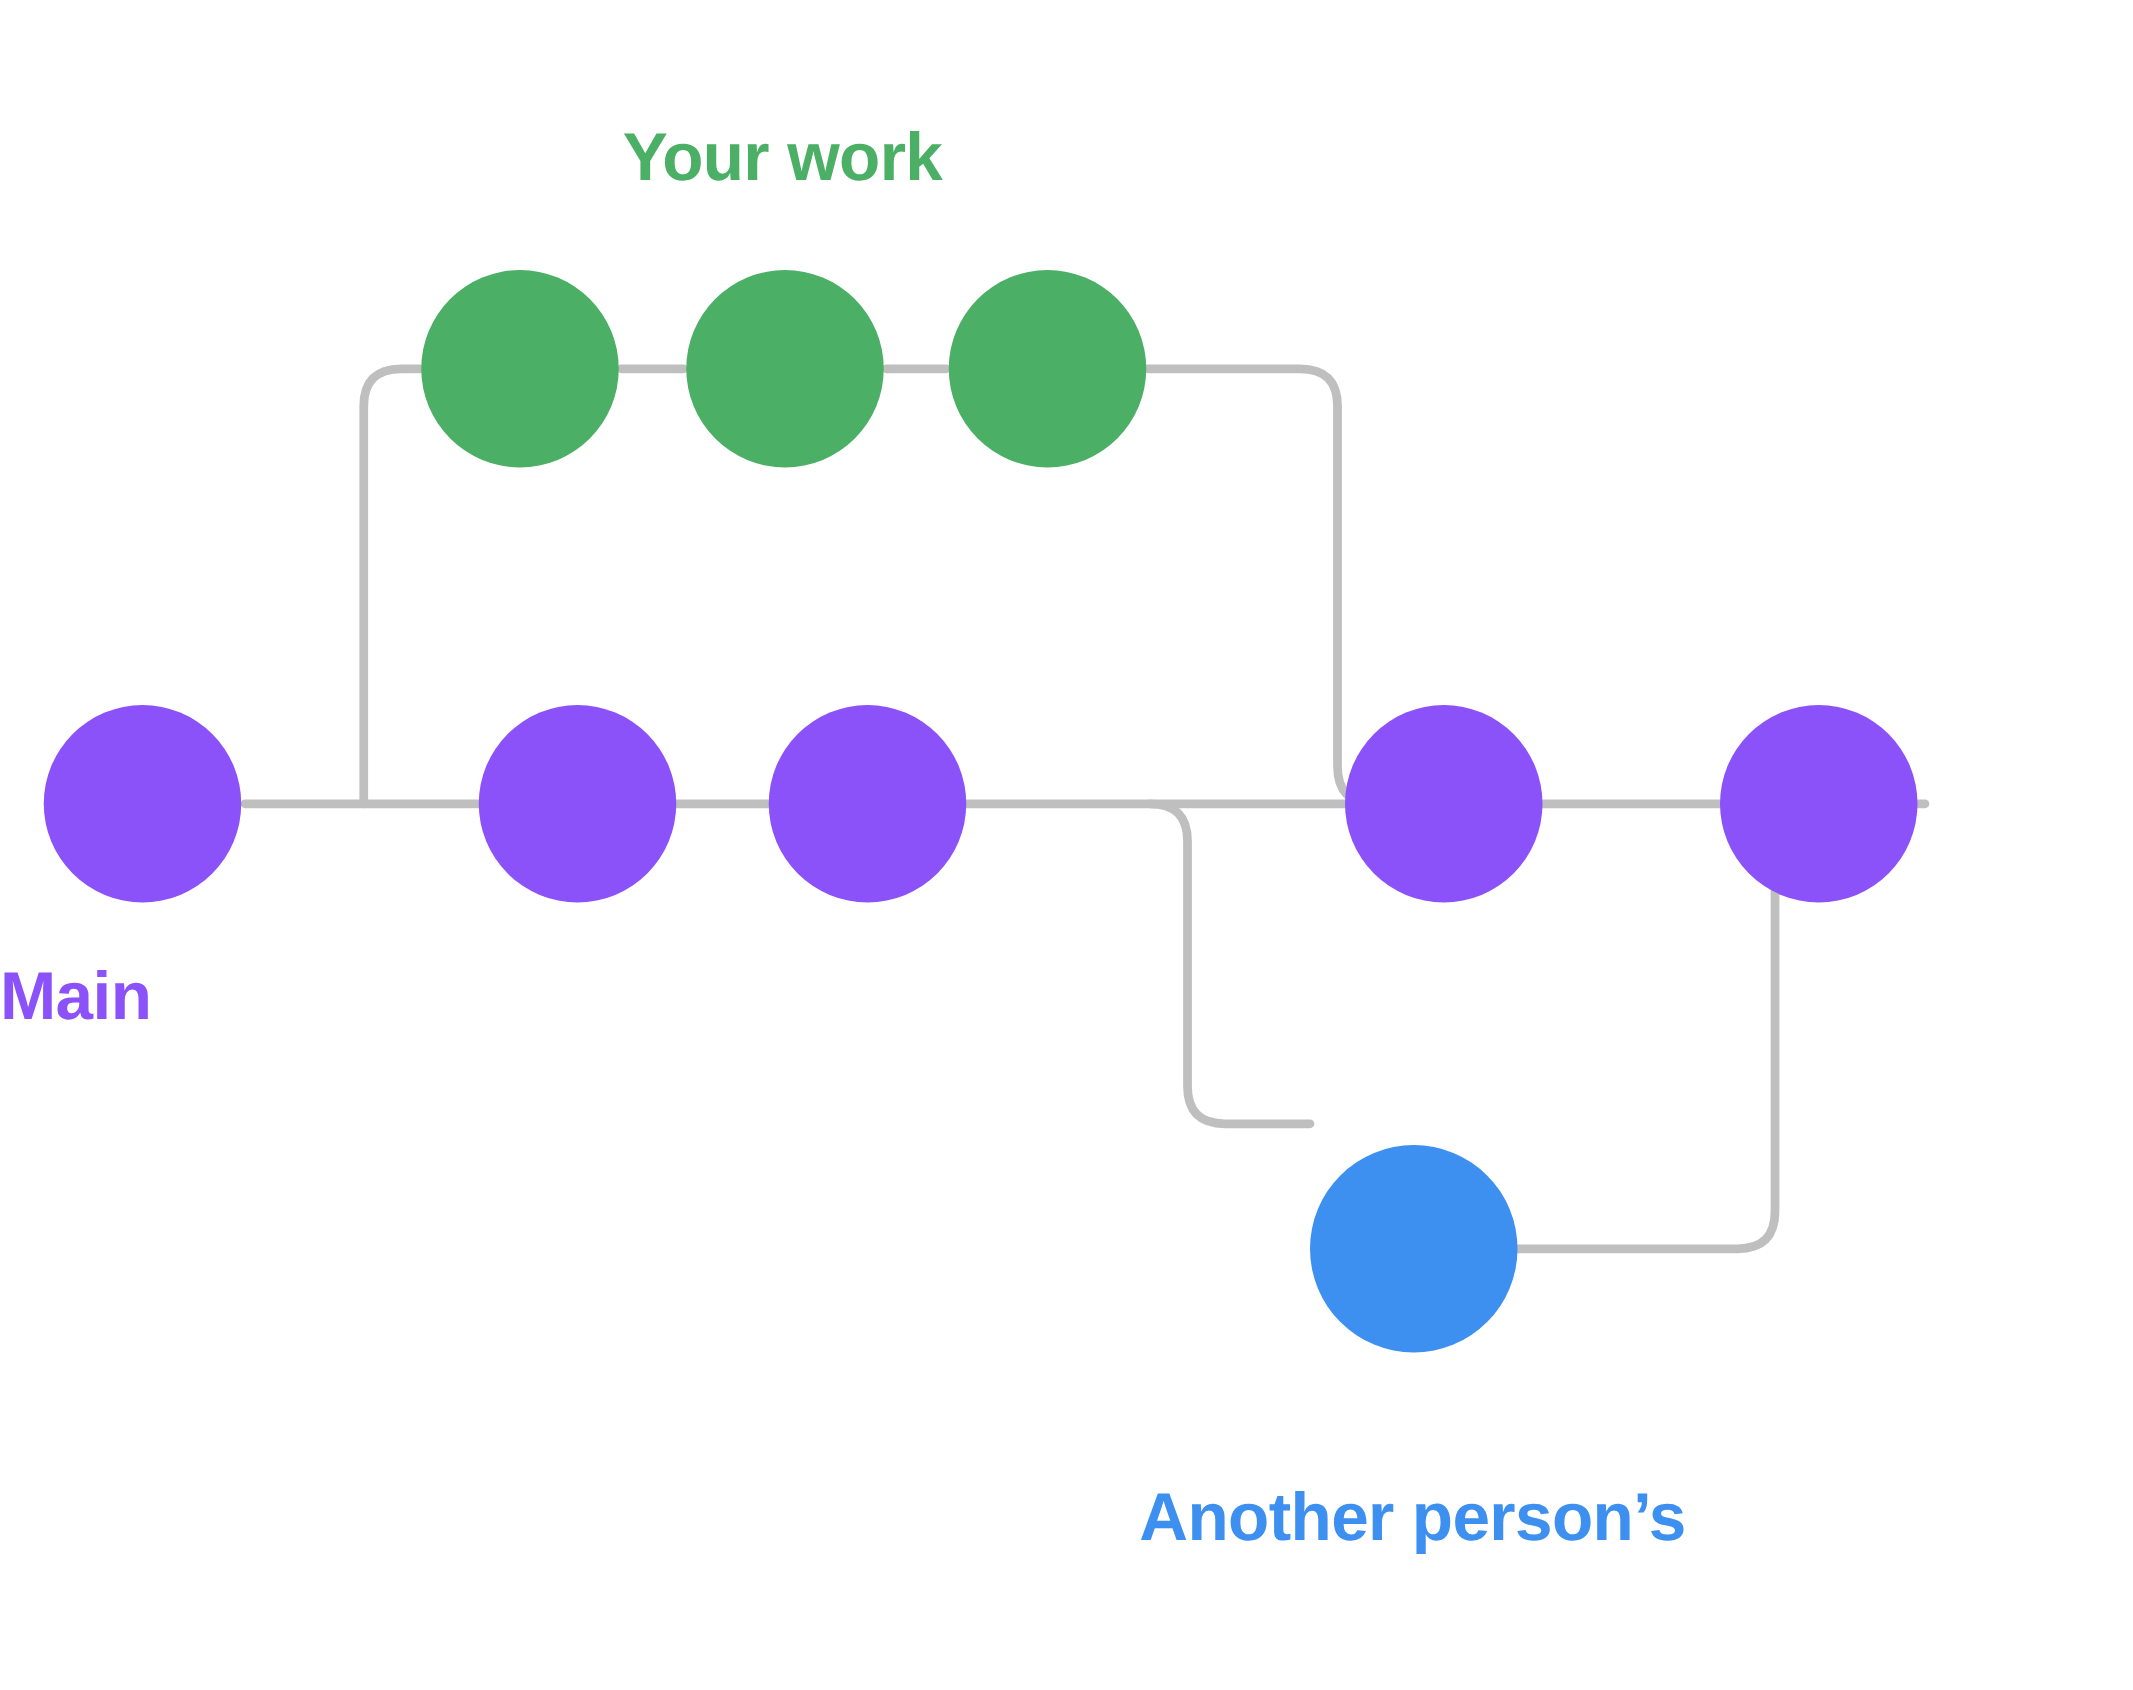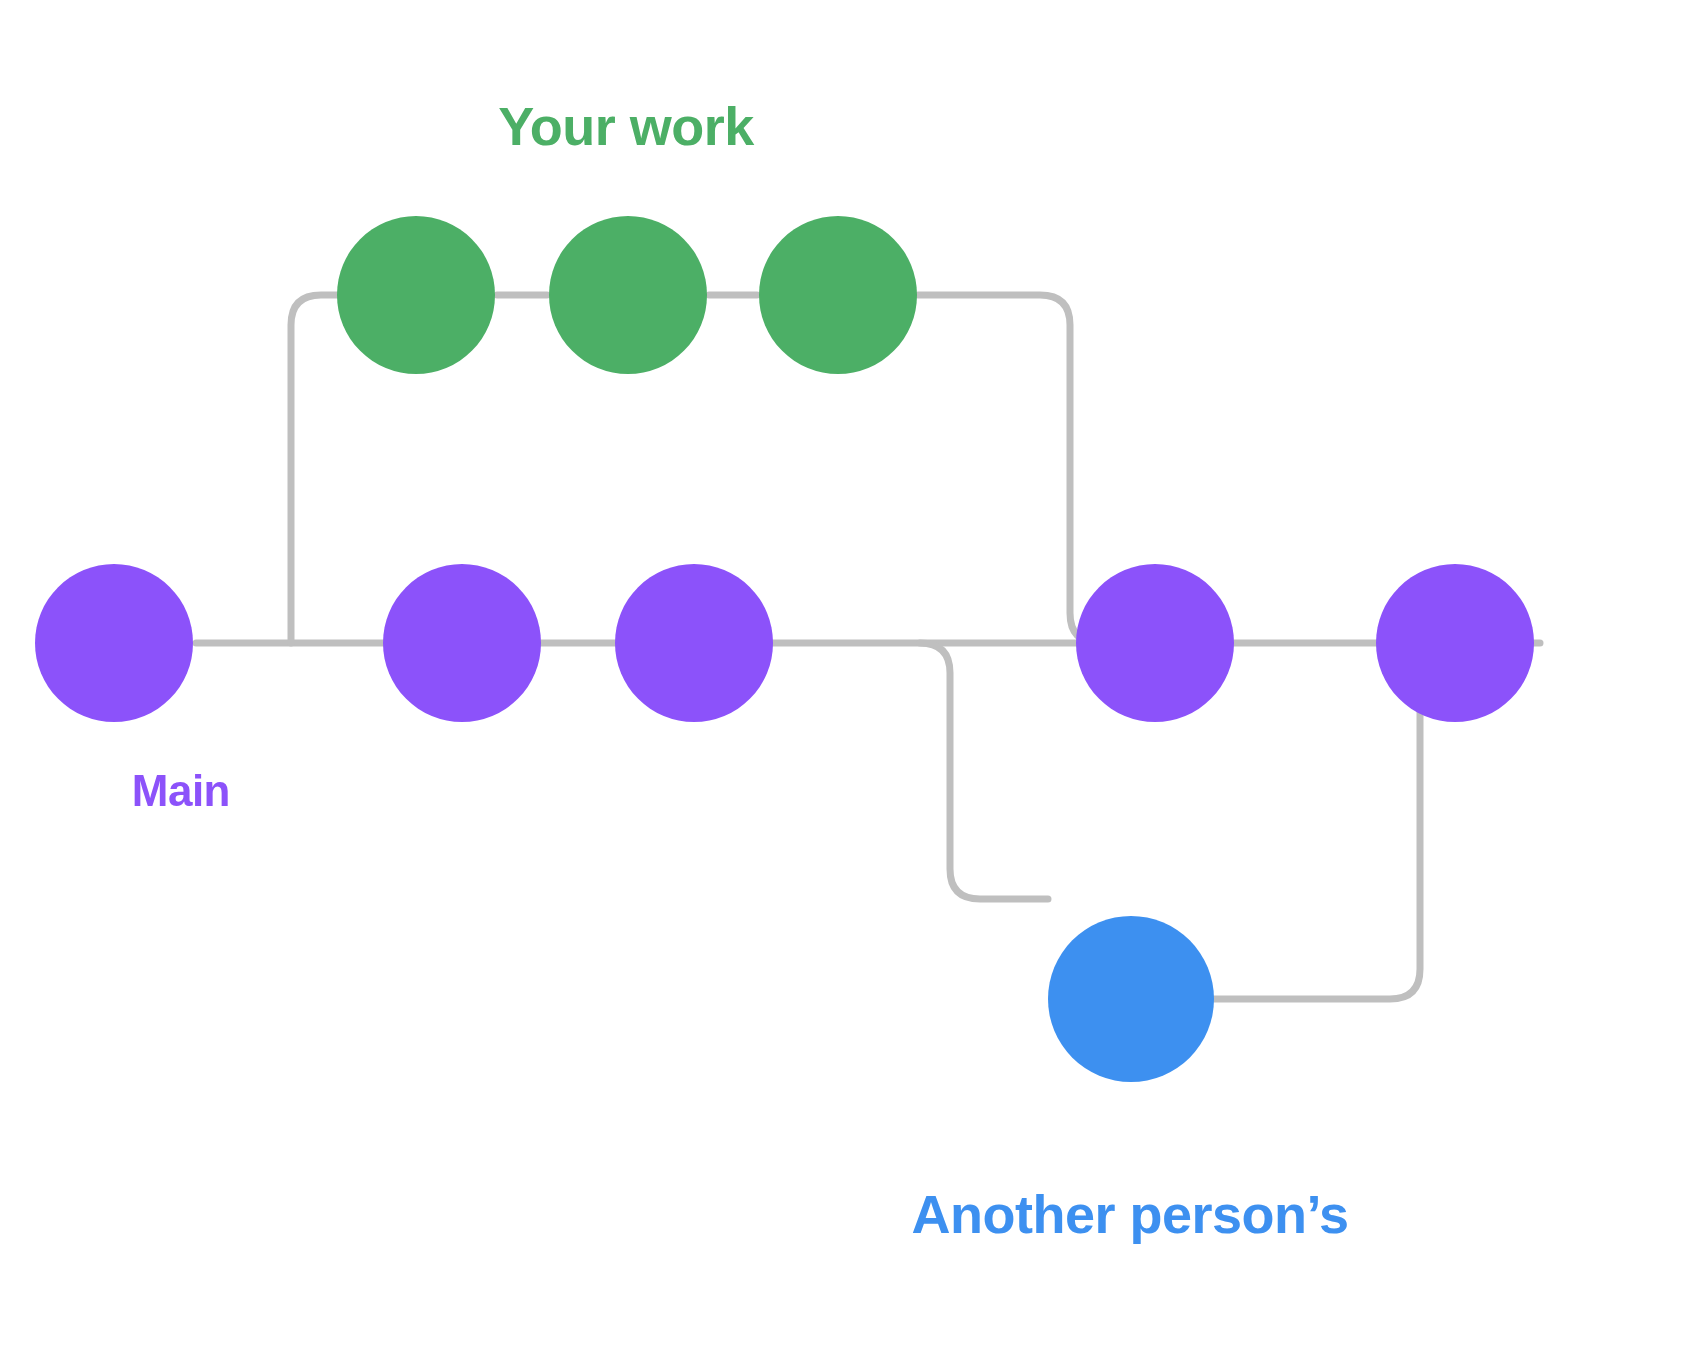--- a/index.html
+++ b/index.html
@@ -40,22 +40,22 @@
     top: 92px;
     width: 1252px;
     text-align: center;
     font-size: 54px;
     color: #4caf66;
   }
   #label-main {
     left: 0px;
     top: 763px;
     width: 230px;
-    text-align: right;
-    font-size: 44px;
+    text-align: left;
+    font-size: 54px;
     color: #8c52fa;
   }
   #label-another-person {
     left: 830px;
     top: 1042px;
     width: 600px;
     text-align: center;
     font-size: 54px;
     color: #3d90f0;
   }

